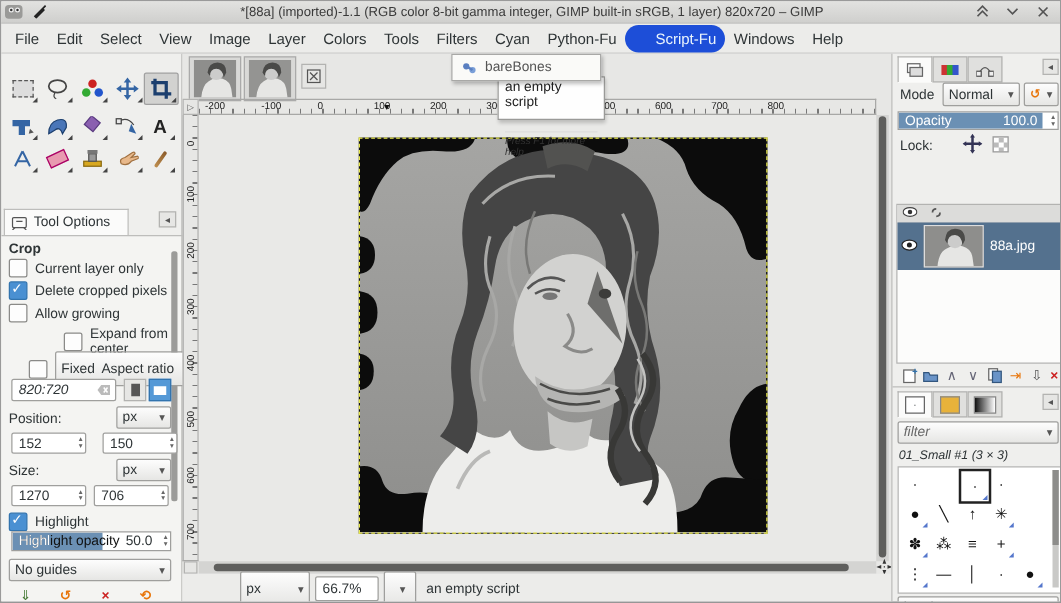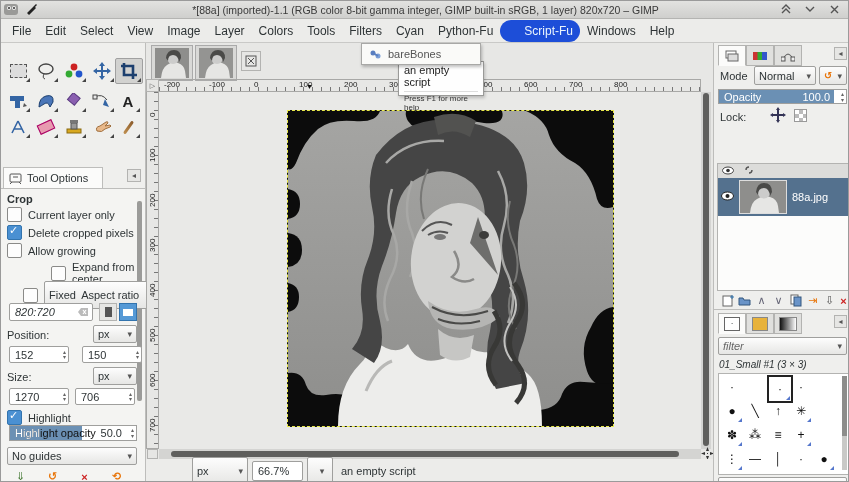--- a/index.html
+++ b/index.html
@@ -74,21 +74,21 @@
   #hscroll{left:13px;top:406px;width:542px;height:10px;background:#d4d4d2;}
   #hscroll .thumb{position:absolute;left:12px;top:2px;width:508px;height:6px;background:#5f5f5d;border-radius:3px;}
   #statusbar{left:0;top:416px;width:567px;height:24px;background:#ececea;display:flex;align-items:center;gap:4px;padding-left:46px;}
 
   
   #scriptfu-menu{left:360px;top:42px;width:120px;height:22px;background:#fafaf8;border:1px solid #a8a8a6;
                  box-shadow:1px 2px 3px rgba(0,0,0,.25);display:flex;align-items:center;gap:7px;padding-left:8px;z-index:30;}
   #tooltip{left:397px;top:60px;width:86px;height:35px;background:#fefefe;border:1px solid #9a9a98;
            box-shadow:1px 2px 3px rgba(0,0,0,.2);z-index:29;padding:2px 5px;}
   #tooltip .tt1{font-size:11px;color:#222;}
-  #tooltip .tt2{font-size:8px;color:#333;border-top:1px solid #ddd;margin-top:3px;padding-top:2px;}
+  #tooltip .tt2{font-size:8px;font-style:italic;color:#333;border-top:1px solid #ddd;margin-top:17px;padding-top:2px;}
 
   
   #rightdock{left:712px;top:42px;width:137px;height:440px;background:#efefed;border-left:1px solid #bdbdbb;}
   .docktab{position:absolute;top:2px;width:26px;height:19px;border:1px solid #b3b3b1;background:#e0e0de;
            display:flex;align-items:center;justify-content:center;}
   .docktab.sel{background:#fbfbfa;border-bottom-color:#fbfbfa;}
   .minibtn{display:flex;align-items:center;justify-content:center;border:1px solid #b3b3b1;background:#e6e6e4;color:#555;}
   #layerlist{position:absolute;left:3px;top:120px;width:131px;height:126px;background:#fcfcfb;border:1px solid #b3b3b1;padding-left:18px;}
   #layerhdr{position:absolute;left:0;top:0;width:129px;height:14px;background:#dcdcda;border-bottom:1px solid #c0c0be;display:flex;align-items:center;gap:10px;padding-left:4px;}
   #layerrow{position:absolute;left:0;top:14px;width:129px;height:38px;background:#54718e;color:#fff;display:flex;align-items:center;gap:5px;padding-left:3px;}

